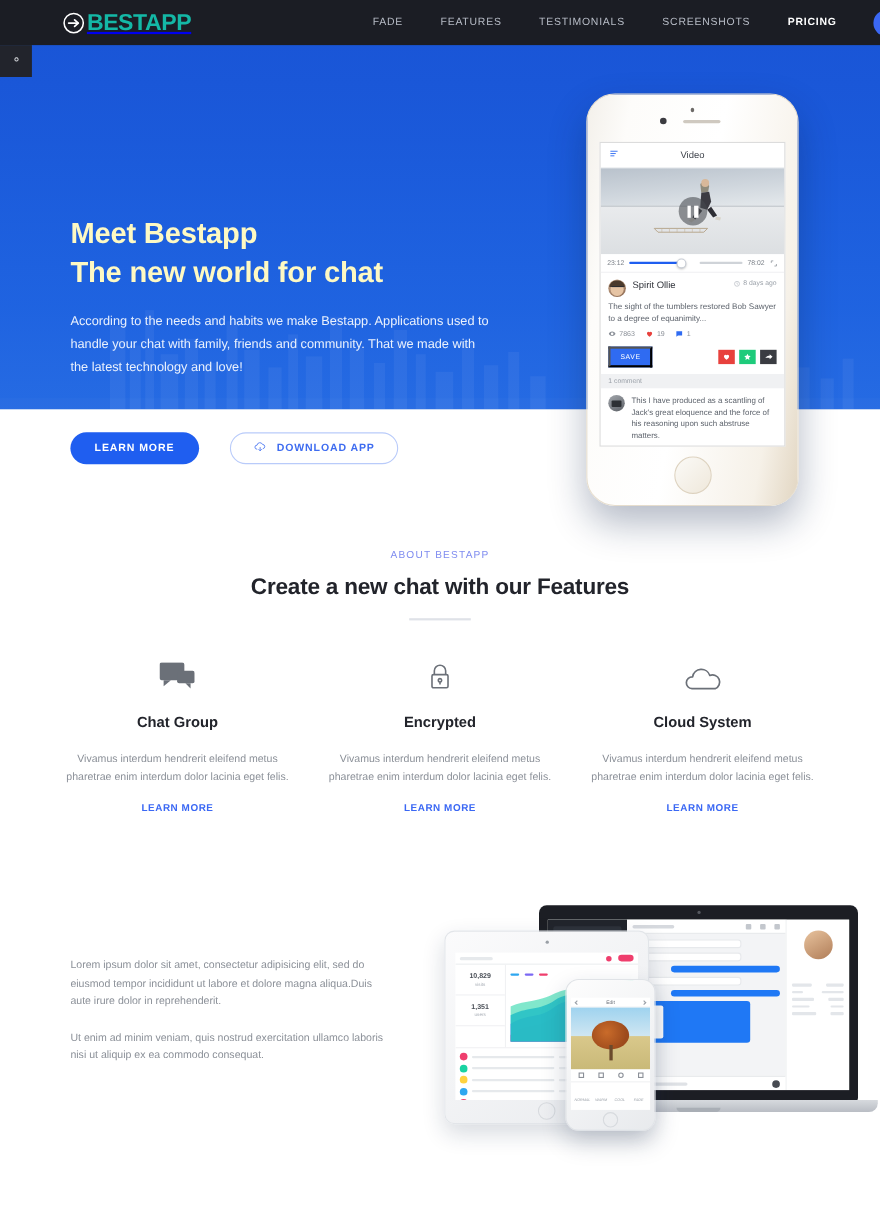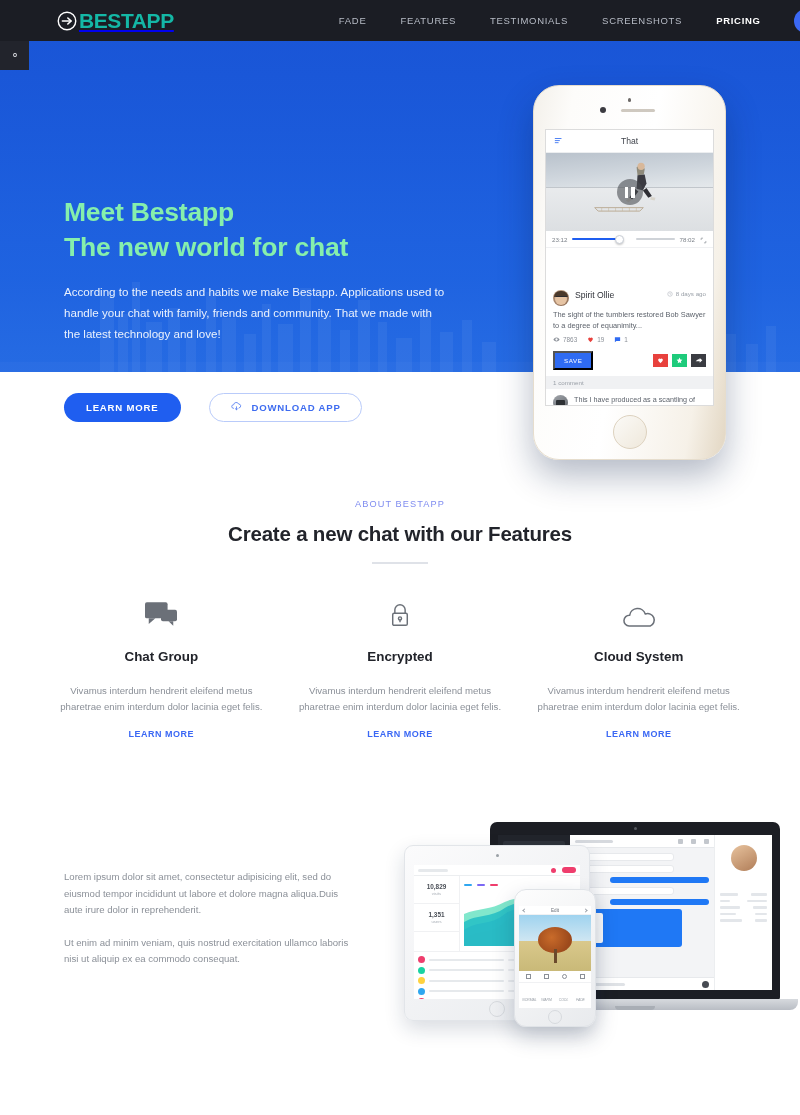--- a/index.html
+++ b/index.html
@@ -53,21 +53,21 @@
   .hero-bg{
     position:absolute; inset:0;
     background:
       linear-gradient(180deg, rgba(26,86,216,0.93) 0%, rgba(27,92,222,0.80) 45%, rgba(28,99,226,0.86) 100%),
       linear-gradient(180deg,#1550c9 0%,#2163d8 40%,#2f74e2 72%,#5f9ae8 100%);
   }
   
   .skyline{ position:absolute; left:0; right:0; bottom:0; height:150px; opacity:0.32; }
   .hero-title{
     position:absolute; left:64px; top:154px;
-    color:#86efac; font-size:26.5px; line-height:35px; font-weight:bold;
+    color:#fef9c3; font-size:26.5px; line-height:35px; font-weight:bold;
     letter-spacing:-0.2px; white-space:nowrap;
   }
   .hero-sub{
     position:absolute; left:64px; top:240px; width:382px;
     color:#eaf1fd; font-size:11.6px; line-height:21px;
   }
 
   
   .hero-actions{ position:absolute; left:64px; top:393px; display:flex; align-items:center; z-index:30; }
   .btn-solid{
@@ -118,21 +118,21 @@
     display:flex; align-items:center; justify-content:center; gap:3px;
   }
   .ps-play i{ display:block; width:3.5px;height:11px;background:#fff; }
   .ps-timeline{ height:17px; display:flex; align-items:center; padding:0 6px; gap:5px; border-bottom:1px solid #f0f1f3; }
   .tl-time{ font-size:6.2px; color:#7b8088; white-space:nowrap; }
   .tl-track{ flex:1; position:relative; height:9px; display:flex; align-items:center; }
   .tl-fill{ position:absolute; left:0; width:44%; height:2.4px; background:#1f5ef0; border-radius:2px; }
   .tl-rest{ position:absolute; right:0; width:38%; height:2.4px; background:#cfd3d8; border-radius:2px; }
   .tl-knob{ position:absolute; left:42%; width:9px;height:9px;border-radius:50%;background:#fff;border:1px solid #c9ced6;box-shadow:0 1px 2px rgba(0,0,0,.22); }
 
-  .ps-post{ padding:6px 7px 4px 7px;margin-top:36px; }
+  .ps-post{ padding:6px 7px 4px 7px; }
   .pp-top{ display:flex; align-items:flex-start; }
   .pp-avatar{
     width:16px;height:16px;border-radius:50%;flex:0 0 16px;
     background:linear-gradient(150deg,#c3a48a,#8d6a52);
     overflow:hidden; position:relative;
   }
   .pp-avatar .face{ position:absolute; left:2px; top:3px; width:12px;height:12px;border-radius:50%;background:#e6c4a4; }
   .pp-avatar .hair{ position:absolute; left:1px; top:1px; width:14px;height:6px;border-radius:7px 7px 0 0;background:#4b3a2c; }
   .pp-avatar .glass{ position:absolute; left:2.5px; top:6px; width:11px;height:3px;border-top:1.2px solid #2c2c30; }
   .pp-name{ font-size:8.6px; color:#2e3138; margin-left:6px; }
@@ -361,21 +361,21 @@
   <div class="phone-speaker"></div>
 
   <div class="phone-screen">
 
     <div class="ps-head">
       <span class="ps-filter">
         <svg viewBox="0 0 24 24" width="10" height="10" stroke="#2f6bf2" stroke-width="2" stroke-linecap="round">
           <path d="M3 6h14M3 11h10M3 16h7"></path>
         </svg>
       </span>
-      <span class="ps-head-title">That</span>
+      <span class="ps-head-title">Video</span>
     </div>
 
     <div class="ps-video">
       <div class="ground"></div>
       <div class="horizon"></div>
       <svg class="ps-skater" viewBox="0 0 40 56">
         <path d="M14 6c3-3 8-2 9 2l-1 6-7 1z" fill="#8f8b7c"></path>
         <path d="M15 15l8-1 2 10-4 8-7-2z" fill="#3b3b42"></path>
         <path d="M12 30l-6 10 3 2 7-9z" fill="#2e2e34"></path>
         <path d="M21 32l6 8 4-2-6-9z" fill="#2e2e34"></path>

